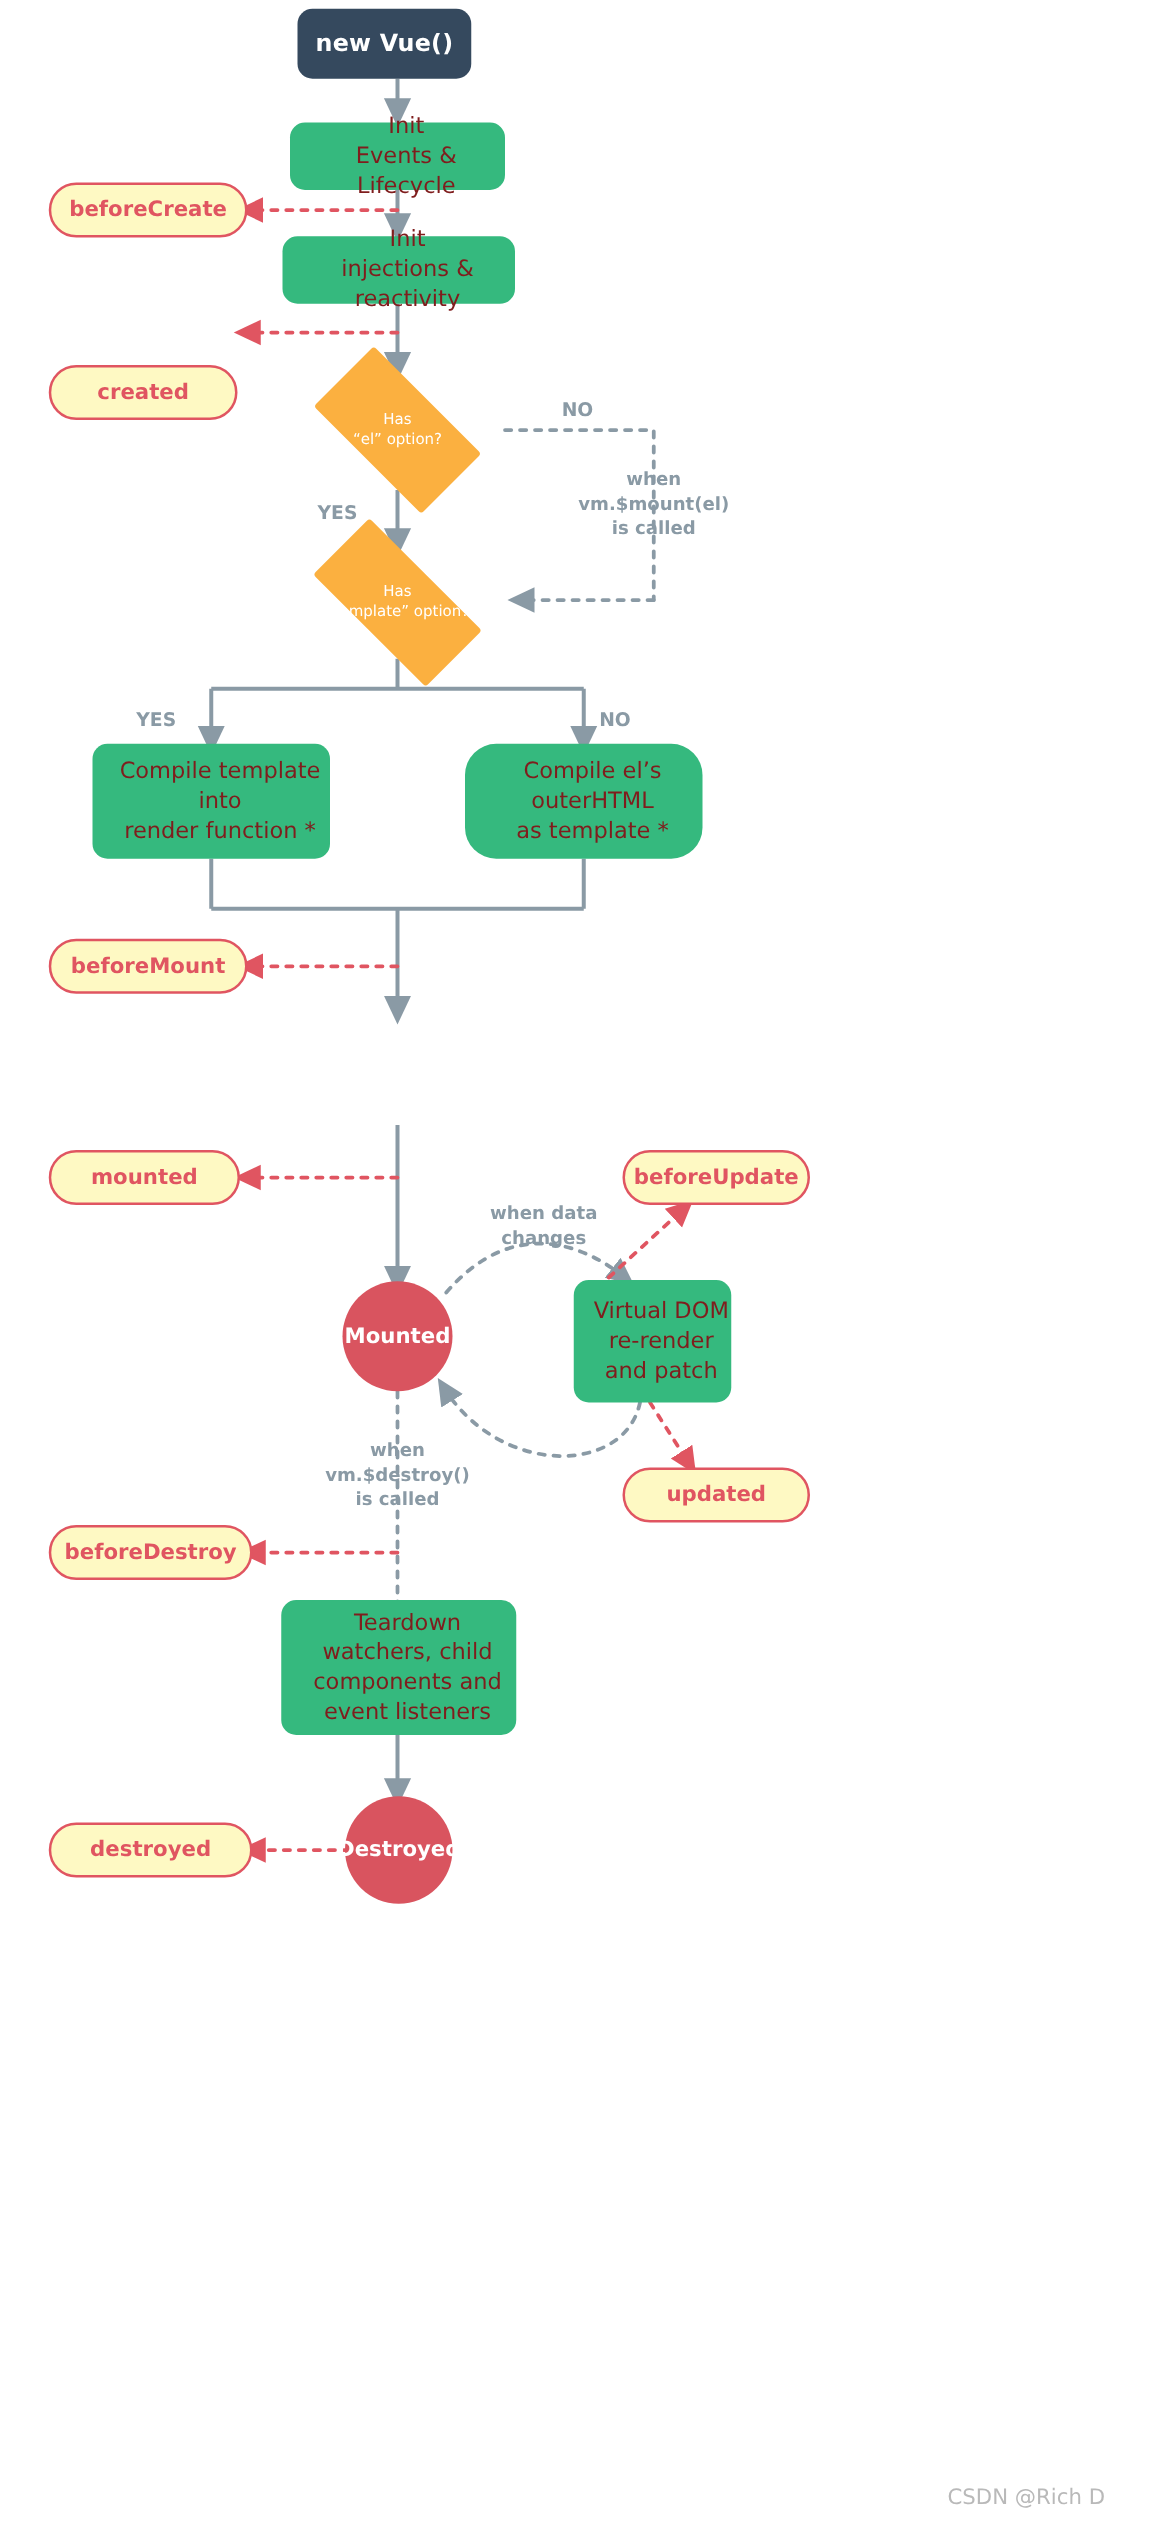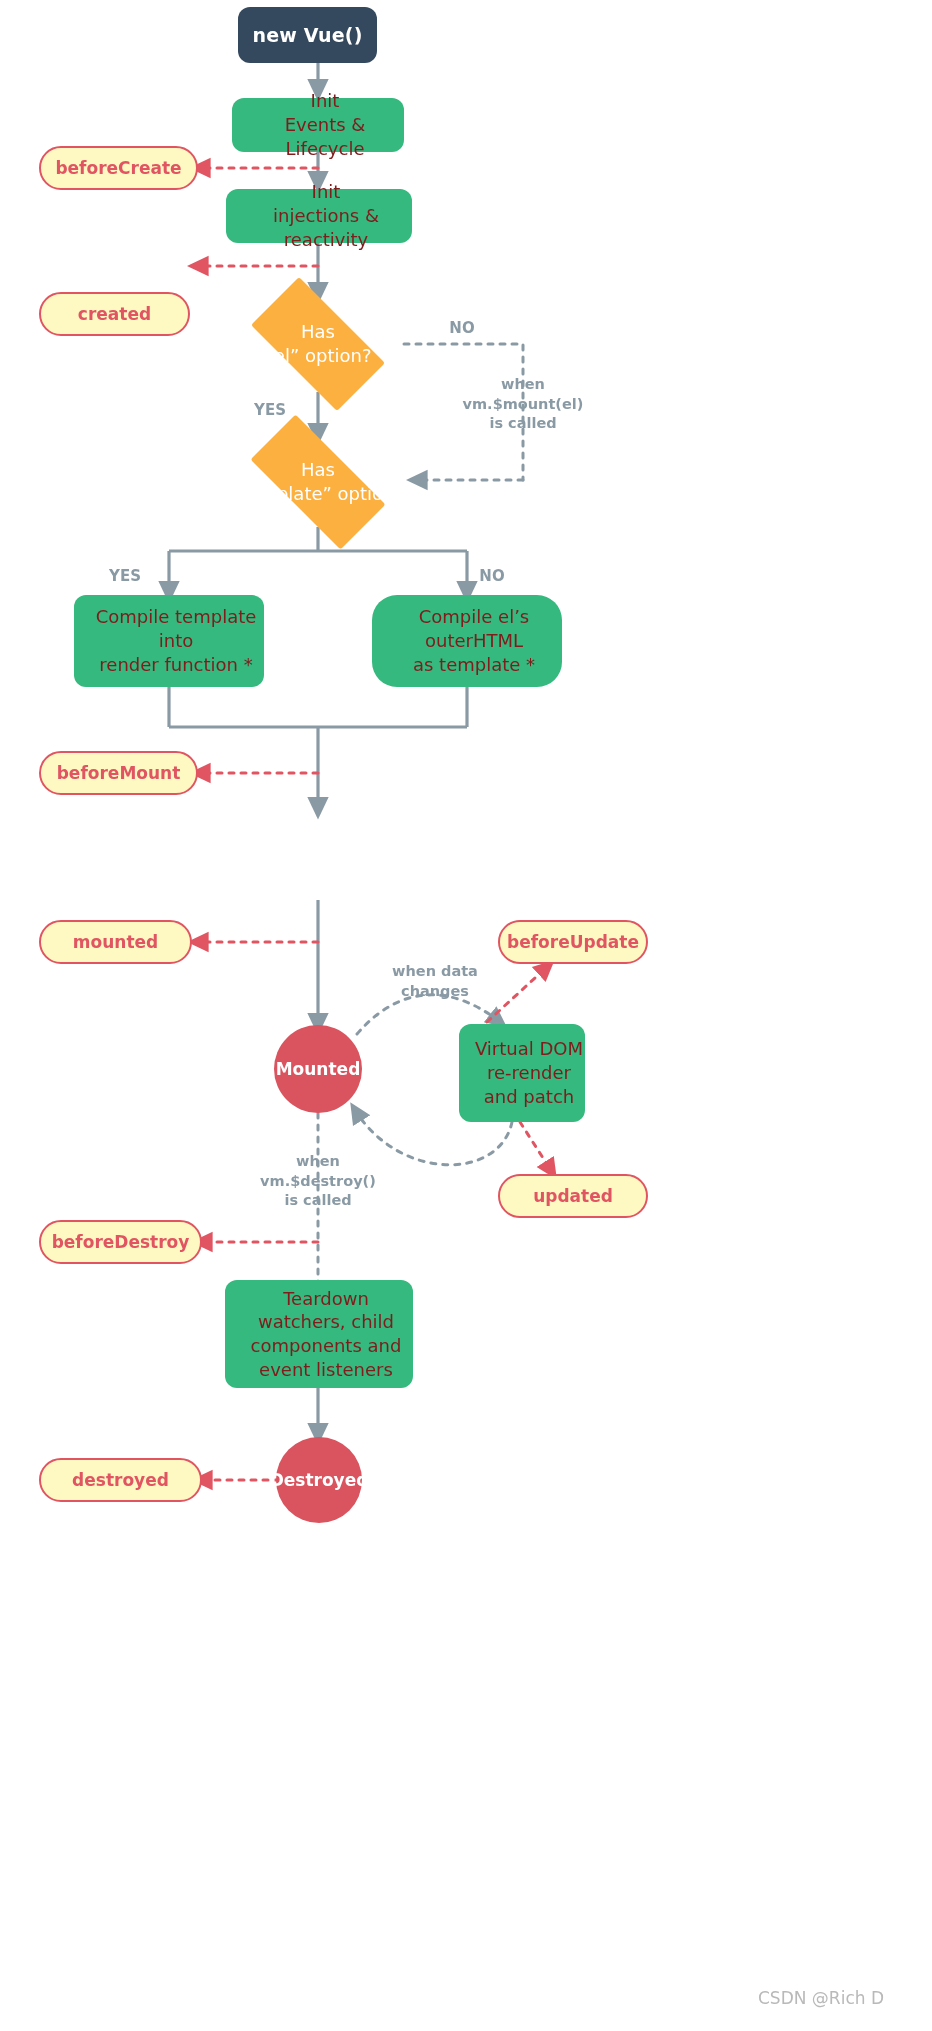--- a/index.html
+++ b/index.html
@@ -48,21 +48,21 @@
     border-radius: 12px;
     color: #7f1d1d;
     font-size: 18px;
     line-height: 1.32;
     font-weight: 400;
     padding-left: 14px;
   }
   
   .node-decision {
     color: #ffffff;
-    font-size: 18px;
+    font-size: 12px;
     line-height: 1.32;
     font-weight: 400;
   }
   .diamond-shape {
     position: absolute;
     left: 0; top: 0;
     width: 100%; height: 100%;
     background: #fbb040;
     transform: rotate(45deg) scale(0.707);
     transform-origin: center center;

